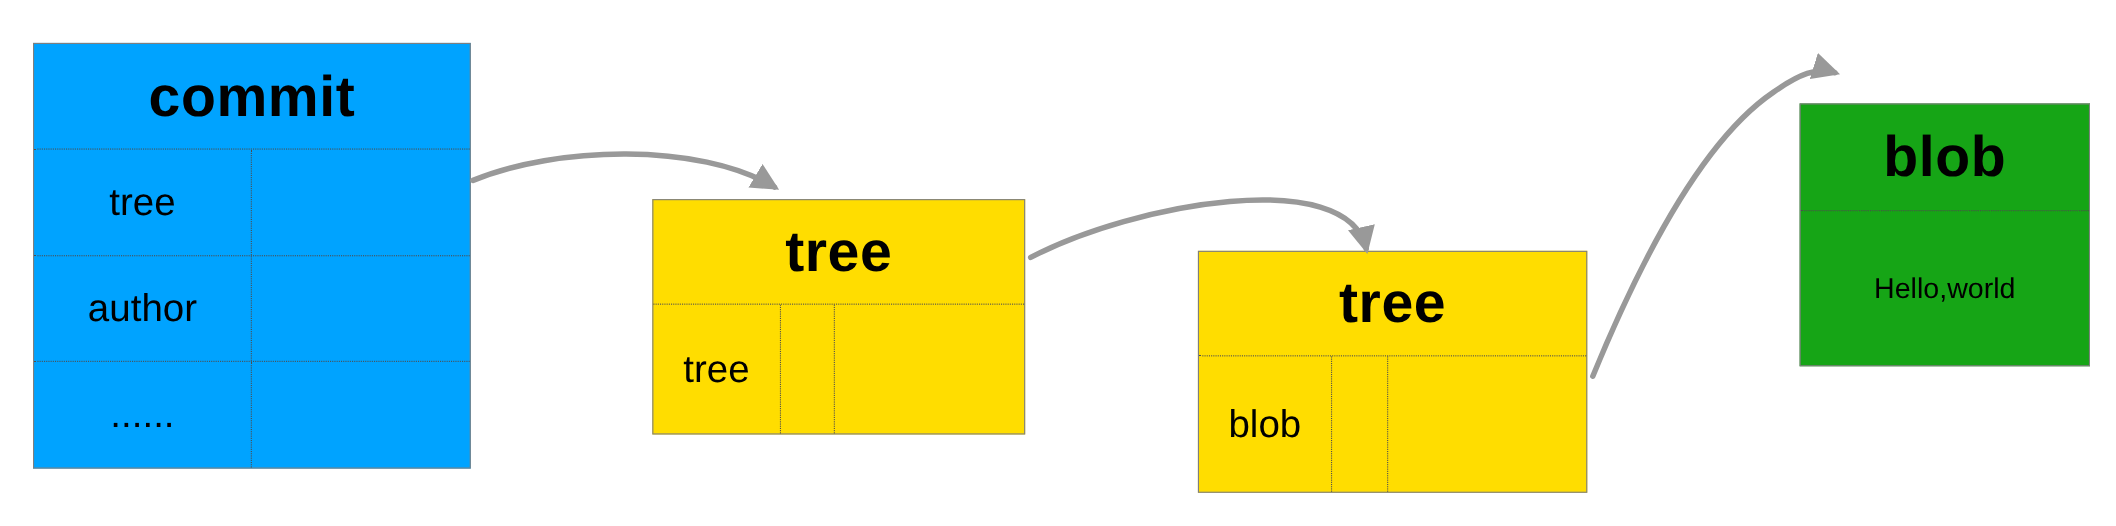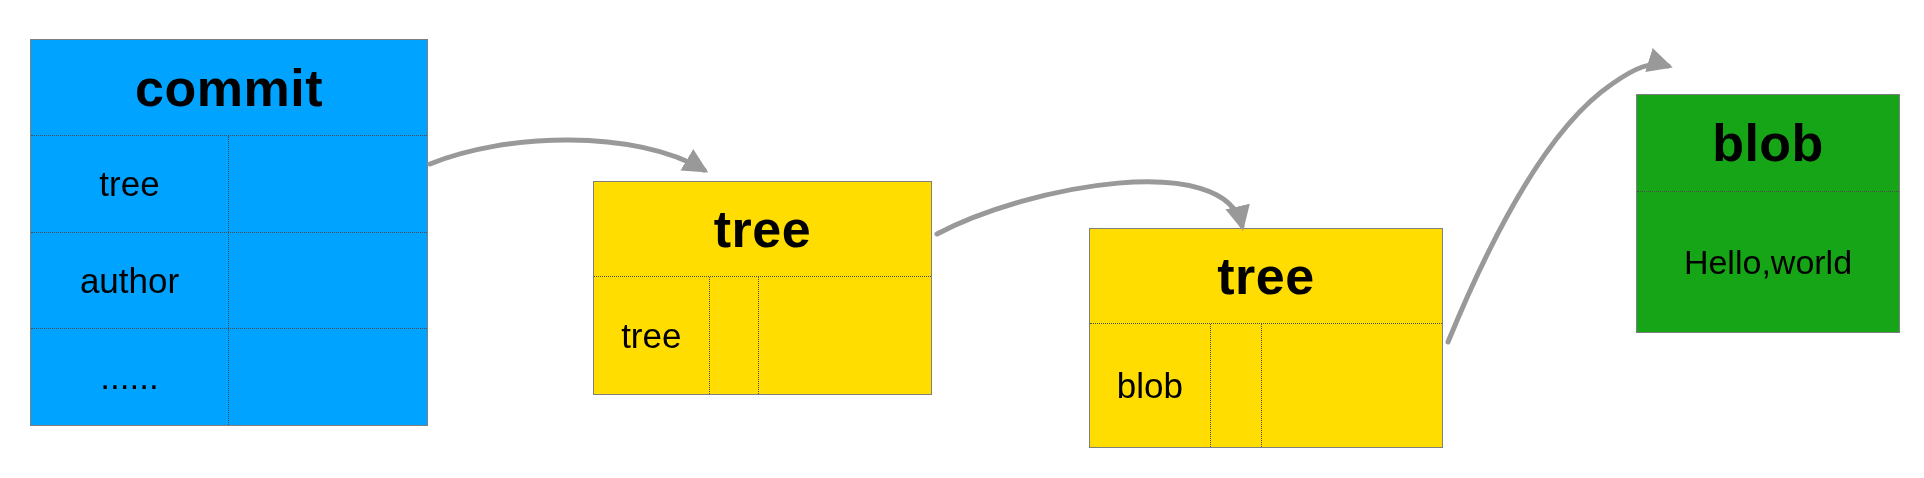--- a/index.html
+++ b/index.html
@@ -71,21 +71,21 @@
   .tree-cell.cell-mid  { width: 15%; border-left: 1px dotted #4d4d4d; border-right: 1px dotted #4d4d4d; }
   .tree-cell.cell-name { flex: 1; }
   
   .blob-box { left: 1636px; top: 94px; width: 264px; height: 239px; background: #16A516; }
   .blob-box .box-title { height: 96px; }
   .blob-content {
     flex: 1;
     display: flex;
     align-items: center;
     justify-content: center;
-    font-size: 34px;
+    font-size: 26px;
     border-top: 1px dotted #4d4d4d;
   }
   
   .arrows {
     position: absolute;
     left: 0; top: 0;
     width: 1924px;
     height: 478px;
     pointer-events: none;
     z-index: 5;

